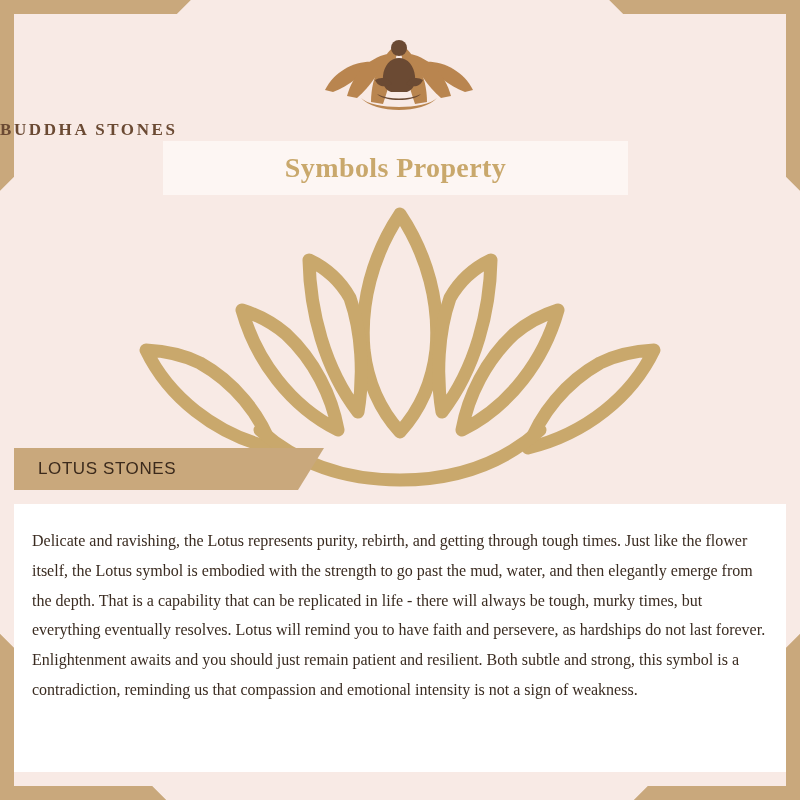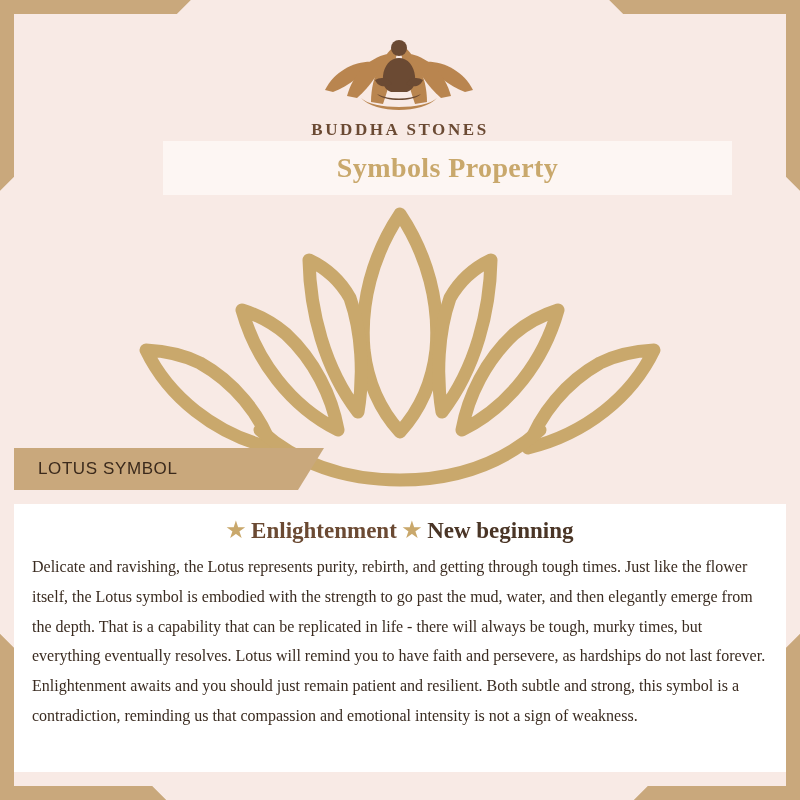--- a/index.html
+++ b/index.html
@@ -53,38 +53,37 @@
     left: 14px; top: 14px; right: 14px; bottom: 14px;
     background: #f8eae5;
   }
 
   
   .brand {
     position: absolute;
     top: 18px;
     left: 0;
     width: 800px;
-    text-align: center;
   }
   .logo-svg { display: block; margin: 0 auto; }
   .brand-name {
     margin-top: 2px;
     font-size: 17px;
     font-weight: bold;
     letter-spacing: 2.6px;
     color: #6b4a33;
     font-family: "Liberation Serif", serif;
   }
 
   
   .title-band {
     position: absolute;
     top: 141px;
     left: 163px;
-    width: 569px;
+    width: 465px;
     height: 54px;
     background: #fdf6f3;
     display: flex;
     align-items: center;
     justify-content: center;
   }
   .title-band .title-text {
     font-size: 28px;
     font-weight: bold;
     color: #c9a86c;
@@ -216,26 +215,20 @@
           <path d="M36 150 C58 196 104 234 162 248 C150 214 124 182 90 163 C74 155 55 151 36 150 Z"></path>
           <path d="M544 150 C522 196 476 234 418 248 C430 214 456 182 490 163 C506 155 525 151 544 150 Z"></path>
 
           <path d="M150 230 C190 266 240 280 290 280 C340 280 390 266 430 230"></path>
         </g>
       </svg>
     </span>
   </div>
 
   <div class="ribbon">
-    <span>LOTUS SYMBOL</span>
+    <span>LOTUS STONES</span>
   </div>
 
   <div class="text-panel">
-    <div class="headline">
-      <span class="star">★</span>
-      <span class="h-a">Enlightenment</span>
-      <span class="star">★</span>
-      <span class="h-b">New beginning</span>
-    </div>
     <div class="body-copy">Delicate and ravishing, the Lotus represents purity, rebirth, and getting through tough times. Just like the flower itself, the Lotus symbol is embodied with the strength to go past the mud, water, and then elegantly emerge from the depth. That is a capability that can be replicated in life - there will always be tough, murky times, but everything eventually resolves. Lotus will remind you to have faith and persevere, as hardships do not last forever. Enlightenment awaits and you should just remain patient and resilient. Both subtle and strong, this symbol is a contradiction, reminding us that compassion and emotional intensity is not a sign of weakness.</div>
   </div>
 
 </div>
 
 </body></html>

